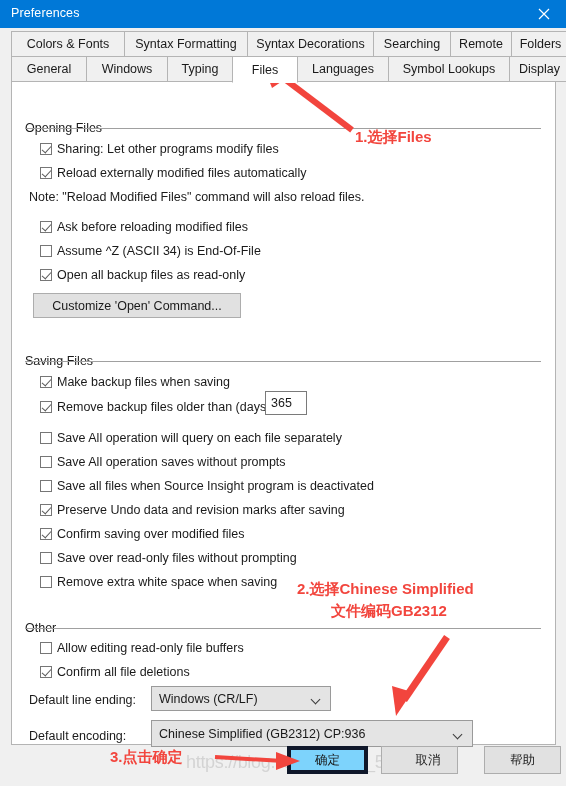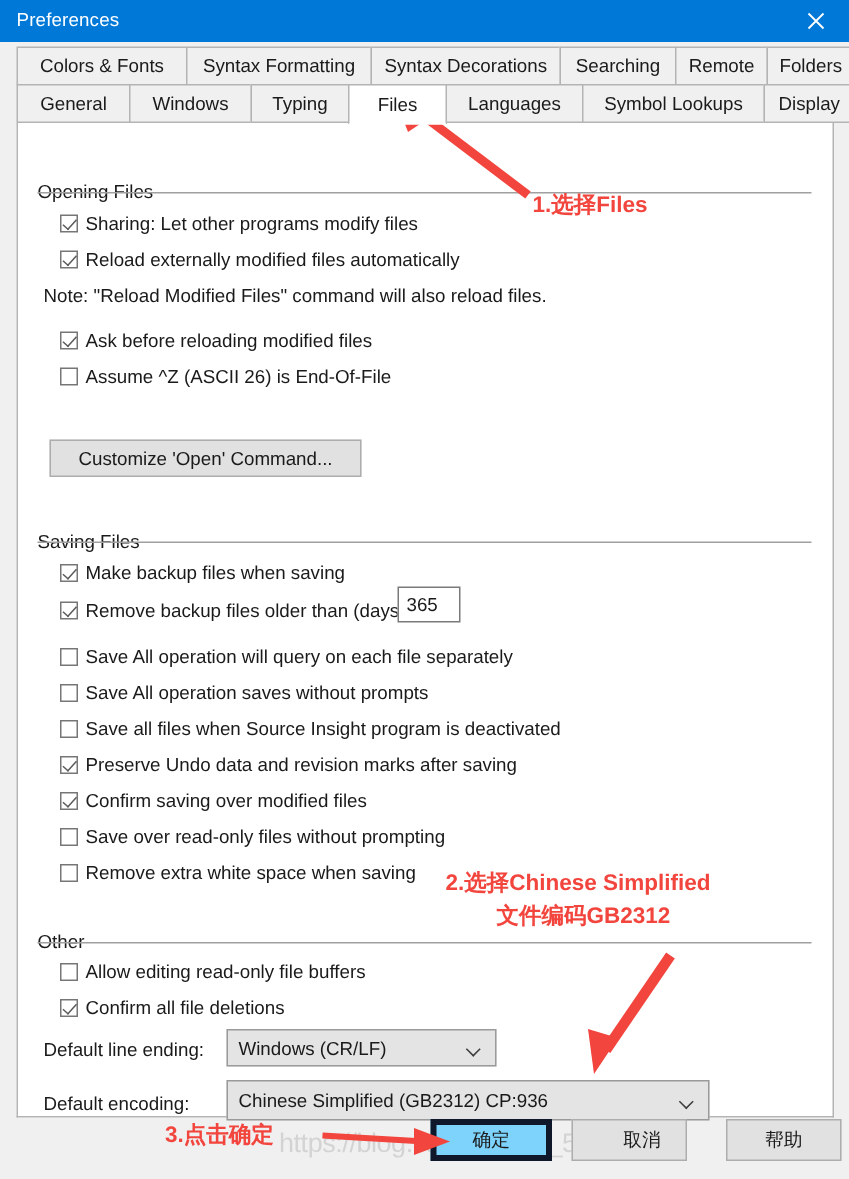--- a/index.html
+++ b/index.html
@@ -270,21 +270,25 @@
     </div>
 
     <div class="static-note" style="left:17px; top:108px;">Note: "Reload Modified Files" command will also reload files.</div>
 
     <div class="cb-row" style="top:136px;">
       <span class="cbox checked"></span>
       <span class="cb-label">Ask before reloading modified files</span>
     </div>
     <div class="cb-row" style="top:160px;">
       <span class="cbox"></span>
-      <span class="cb-label">Assume ^Z (ASCII 26) is End-Of-File</span>
+      <span class="cb-label">Assume ^Z (ASCII 34) is End-Of-File</span>
+    </div>
+    <div class="cb-row" style="top:184px;">
+      <span class="cbox checked"></span>
+      <span class="cb-label">Open all backup files as read-only</span>
     </div>
 
     <div class="push-btn" id="customize-open-button" style="left:21px; top:211px; width:208px; height:25px;">Customize 'Open' Command...</div>
 
     <div class="group-label" style="left:13px; top:272px;">Saving Files</div>
     <div class="group-line" style="left:13px; top:279px; width:516px;"></div>
 
     <div class="cb-row" style="top:291px;">
       <span class="cbox checked"></span>
       <span class="cb-label">Make backup files when saving</span>

